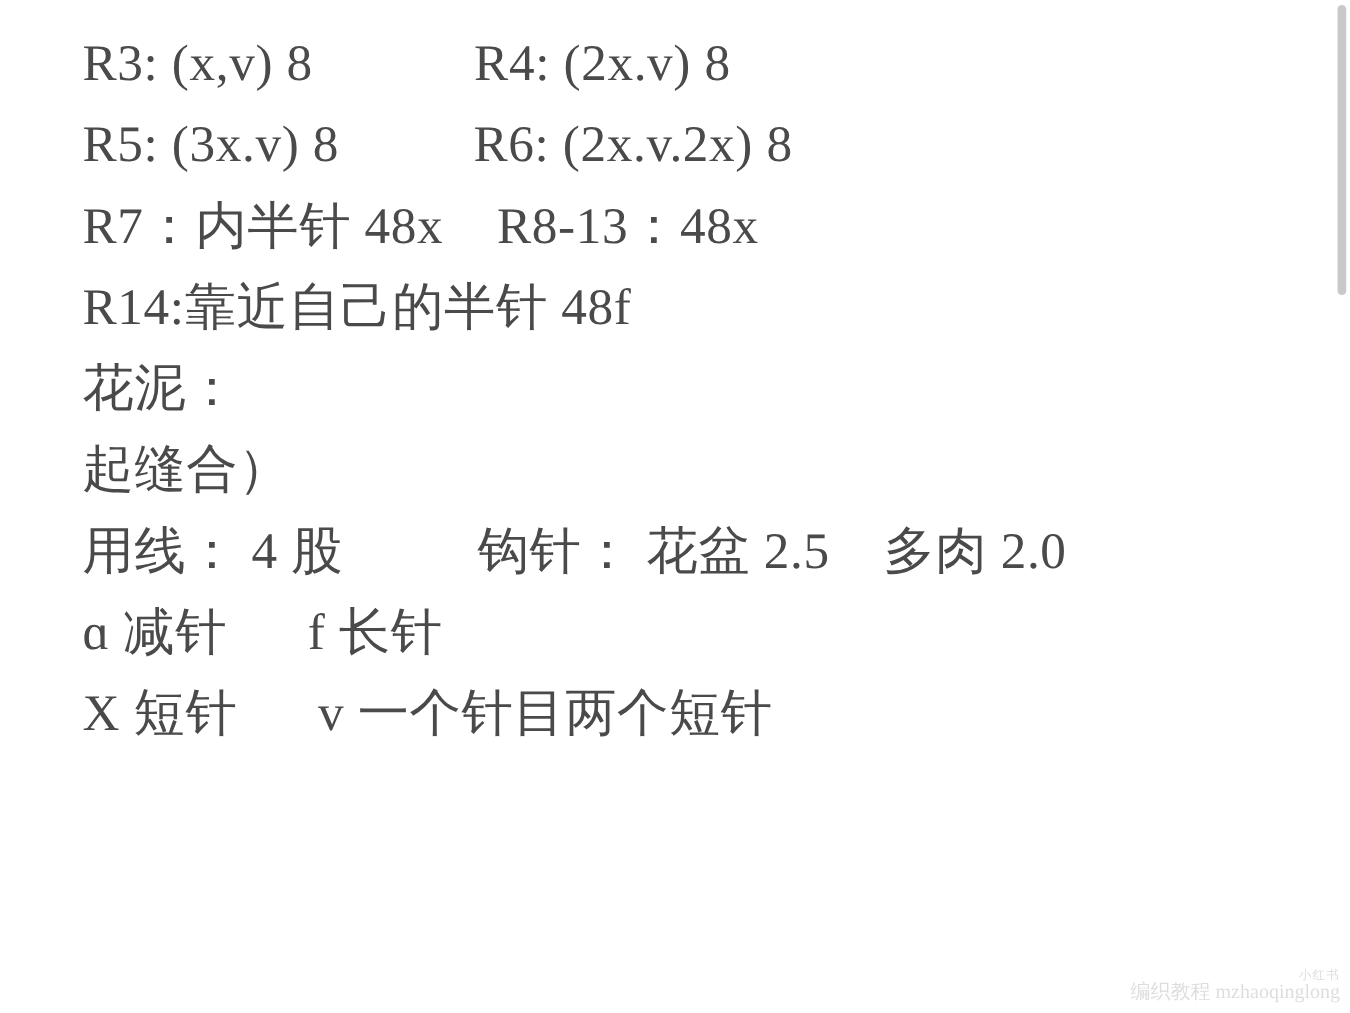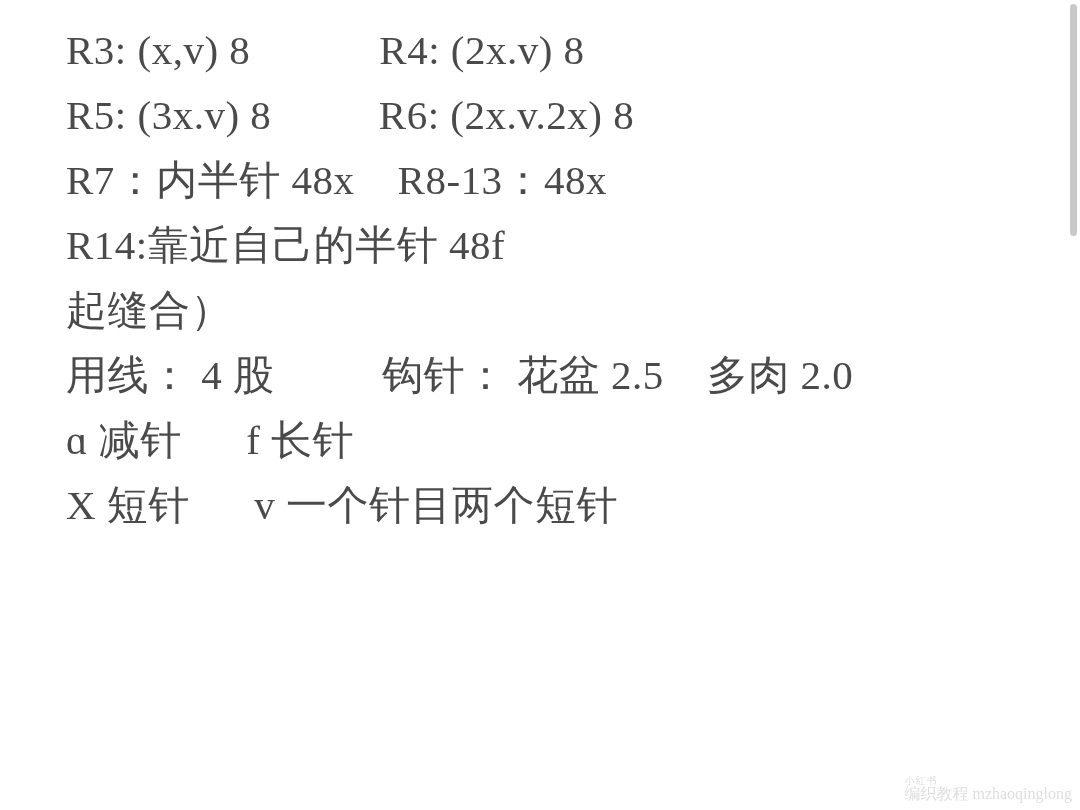--- a/index.html
+++ b/index.html
@@ -49,21 +49,21 @@
     top: 4px;
     width: 7px;
     height: 232px;
     border-radius: 4px;
     background: #c9c9c9;
   }
   .watermark {
     position: absolute;
     right: 8px;
     bottom: 10px;
-    text-align: left;
+    text-align: right;
     opacity: 0.5;
   }
   .watermark .wm-top {
     font-size: 10px;
     color: #b9b9b9;
     letter-spacing: 1px;
     line-height: 12px;
   }
   .watermark .wm-bottom {
     font-size: 16px;
@@ -74,20 +74,21 @@
 </head>
 <body>
 
 <div id="page">
 
   <div class="content">
     <div class="line">R3: (x,v) 8            R4: (2x.v) 8</div>
     <div class="line">R5: (3x.v) 8          R6: (2x.v.2x) 8</div>
     <div class="line">R7：内半针 48x    R8-13：48x</div>
     <div class="line">R14:靠近自己的半针 48f</div>
+    <div class="line">花泥：</div>
     <div class="line indent-wrap">起缝合）</div>
     <div class="line">用线： 4 股          钩针： 花盆 2.5    多肉 2.0</div>
     <div class="line">ɑ 减针      f 长针</div>
     <div class="line">X 短针      v 一个针目两个短针</div>
   </div>
 
   <div class="scrollbar-track">
     <div class="scrollbar-thumb"></div>
   </div>
 

